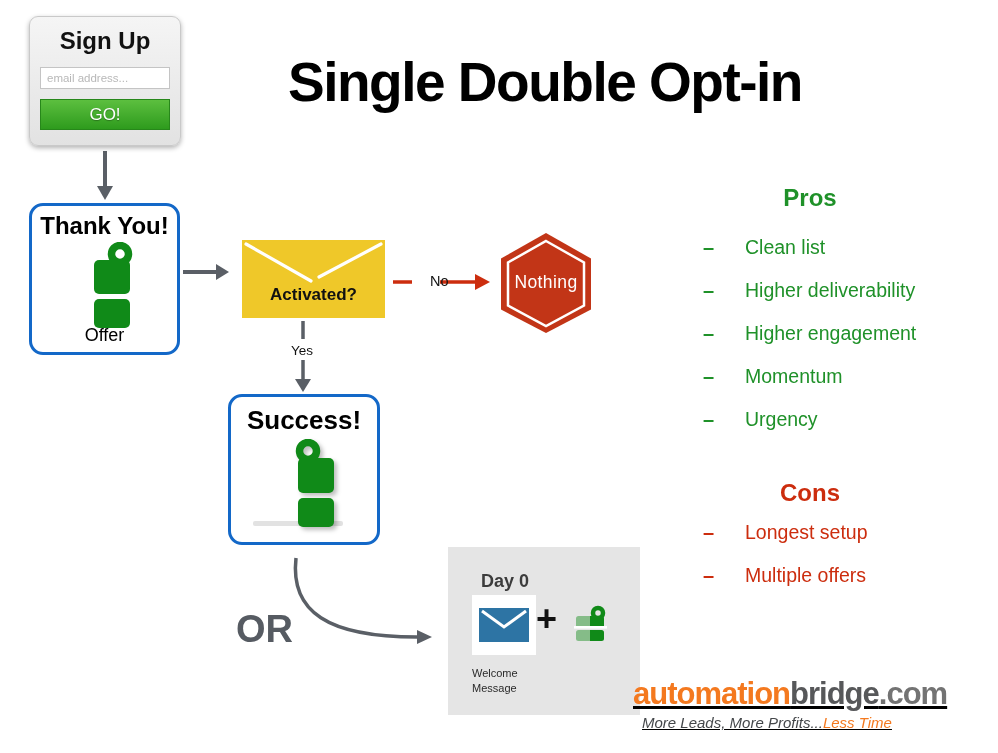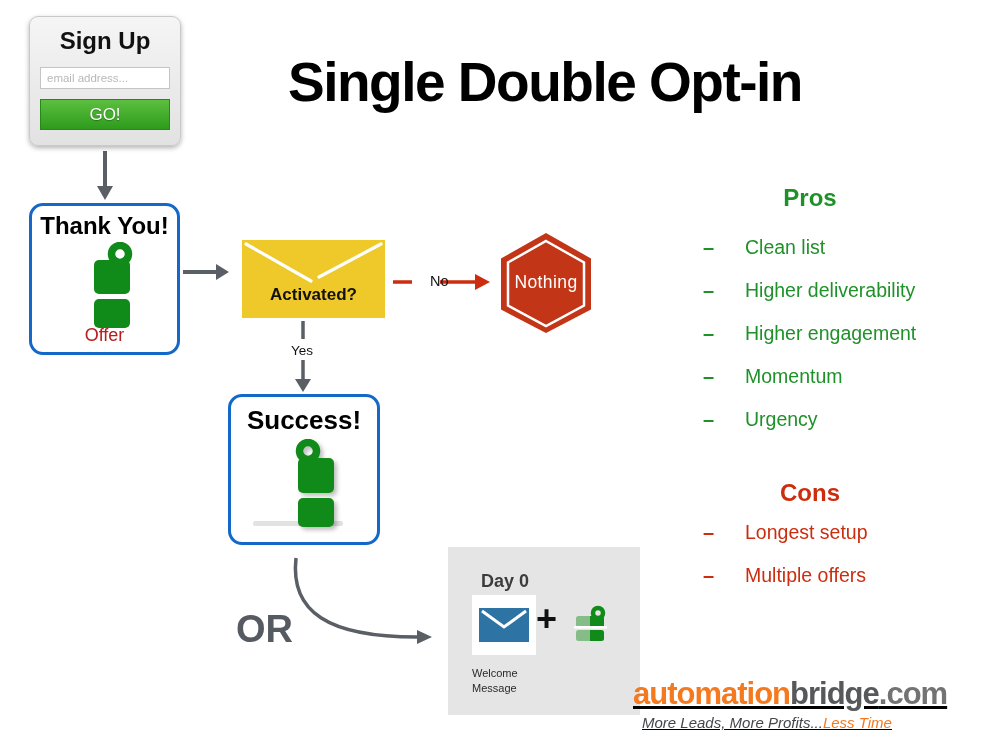--- a/index.html
+++ b/index.html
@@ -37,21 +37,21 @@
     color: #fff; font-size: 17px; text-shadow: 0 1px 1px rgba(0,0,0,.3);
     font-family: "Liberation Sans", sans-serif; cursor: pointer;
   }
   
   .node {
     position: absolute; background: #fff;
     border: 3px solid #1368c8; border-radius: 14px; text-align: center;
   }
   .node-thankyou { left: 29px; top: 203px; width: 151px; height: 152px; }
   .node-thankyou .node-title { font-size: 24px; font-weight: bold; color: #000; margin-top: 6px; }
-  .node-caption { position: absolute; bottom: 6px; width: 100%; font-size: 18px; color: #b91c1c; }
+  .node-caption { position: absolute; bottom: 6px; width: 100%; font-size: 18px; color: #000000; }
   .hanger-ty { position: absolute; left: 60px; top: 36px; }
   .node-success { left: 228px; top: 394px; width: 152px; height: 151px; }
   .node-success .node-title { font-size: 26px; font-weight: bold; color: #000; margin-top: 8px; }
   .hanger-sc { position: absolute; left: 64px; top: 42px; filter: drop-shadow(3px 3px 2px rgba(0,0,0,.25)); }
   .sc-shadow { position: absolute; left: 22px; bottom: 16px; width: 90px; height: 5px; background: #e2e2e2; border-radius: 2px; }
   
   .envelope {
     position: absolute; left: 232px; top: 240px; width: 143px; height: 78px;
     background: #efc829;
     margin-left: 10px;

